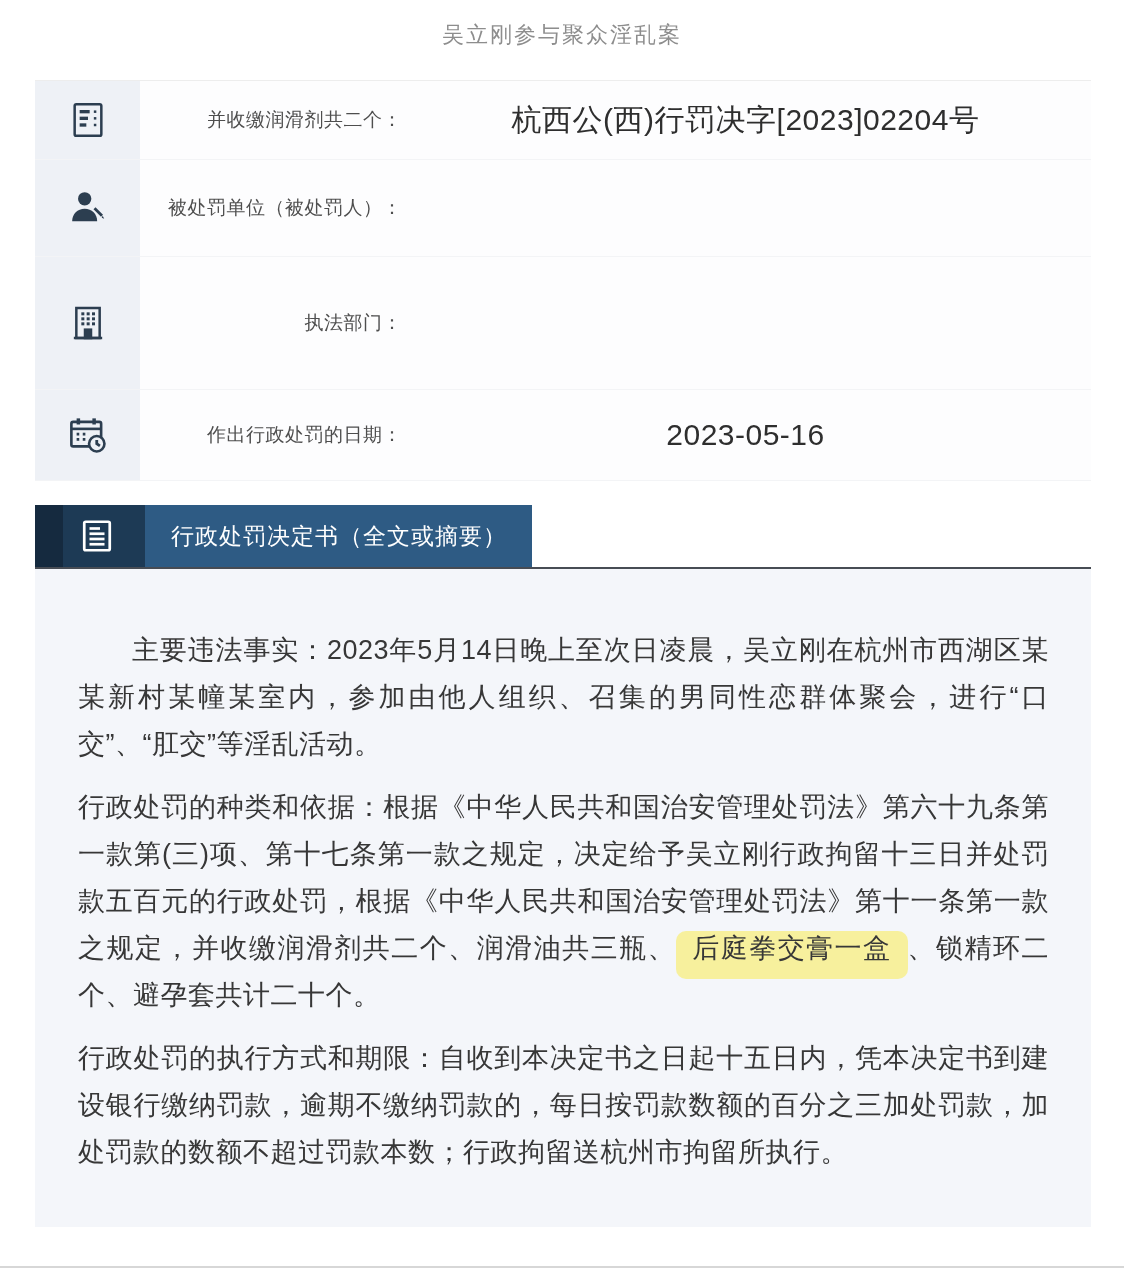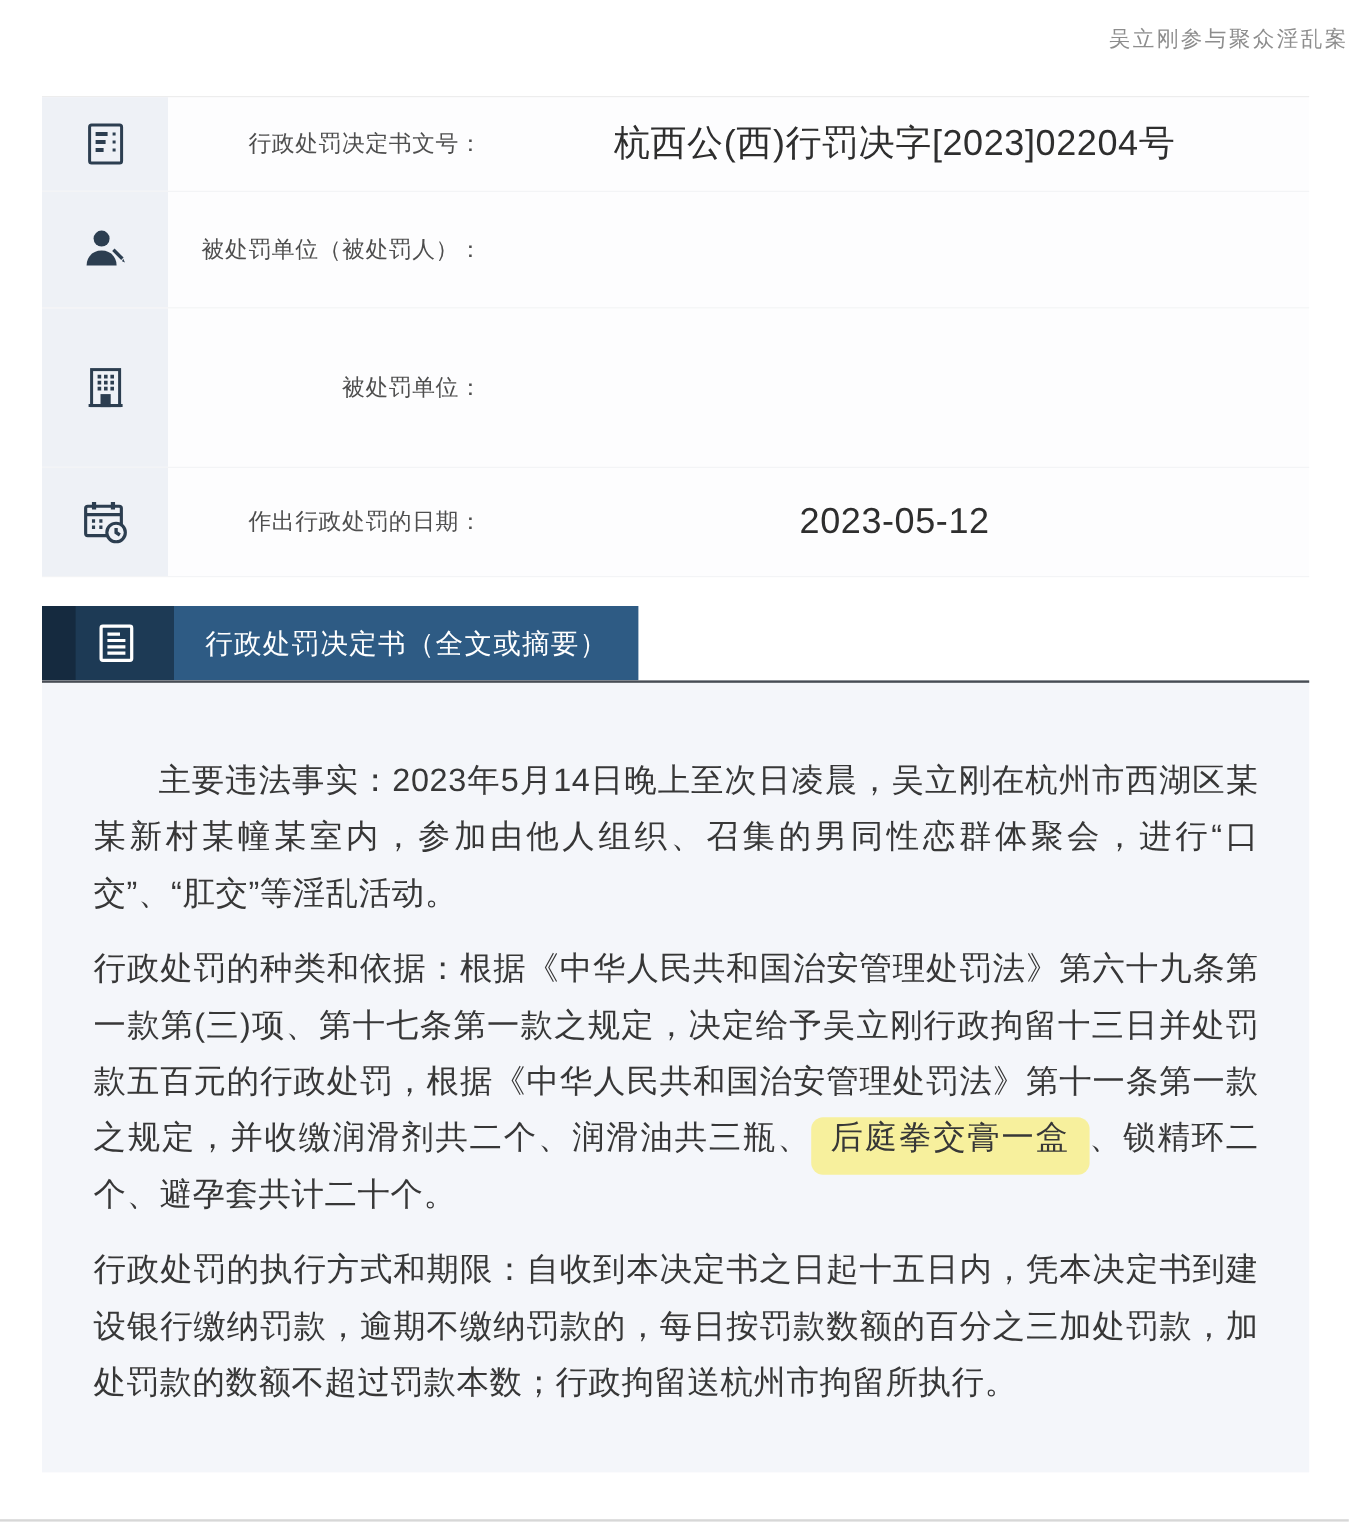--- a/index.html
+++ b/index.html
@@ -5,21 +5,21 @@
   html,body{margin:0;padding:0;}
   body{
     width:1124px;height:1280px;
     background:#ffffff;
     font-family:"Liberation Sans","DejaVu Sans",sans-serif;
     position:relative;
     overflow:hidden;
   }
   .page-title{
     position:absolute;top:20px;left:0;width:100%;
-    text-align:right;color:#8d8d8d;font-size:18px;letter-spacing:2px;
+    text-align:center;color:#8d8d8d;font-size:22px;letter-spacing:2px;
   }
   
   .info-panel{
     position:absolute;left:35px;top:80px;width:1056px;
     background:#fdfdfe;border-top:1px solid #ededed;
   }
   .info-row{
     display:flex;align-items:center;
     border-bottom:1px solid #f3f4f6;
   }
@@ -94,21 +94,21 @@
       <svg class="svgicon" width="40" height="40" viewBox="0 0 24 24" fill="none" stroke="#2c3e50" stroke-width="1.5">
         <rect x="4" y="2.5" width="16" height="19" rx="1"></rect>
         <line x1="7" y1="7" x2="13" y2="7" stroke-width="2"></line>
         <line x1="15.5" y1="7" x2="17" y2="7"></line>
         <line x1="7" y1="11" x2="12" y2="11" stroke-width="2"></line>
         <line x1="15.5" y1="11" x2="17" y2="11"></line>
         <line x1="7" y1="15" x2="11" y2="15" stroke-width="2"></line>
         <line x1="15.5" y1="15" x2="17" y2="15"></line>
       </svg>
     </div>
-    <div class="label-cell">行政处罚决定书文号：</div>
+    <div class="label-cell">并收缴润滑剂共二个：</div>
     <div class="value-cell">杭西公(西)行罚决字[2023]02204号</div>
   </div>
 
   <div class="info-row h-r2">
     <div class="icon-cell">
       <svg class="svgicon" width="40" height="40" viewBox="0 0 24 24" fill="#2c3e50">
         <circle cx="10" cy="6.5" r="4"></circle>
         <path d="M2.5 20c0-4.5 3.2-7.5 7.5-7.5s7.5 3 7.5 7.5z"></path>
         <path d="M16.5 11.5 l4.5 4.5 -1.2 1.2 -4.5 -4.5 z"></path>
         <path d="M20.2 17.8 l1.5 0.6 -0.9 -1.8 z"></path>
@@ -129,42 +129,42 @@
           <line x1="8" y1="9.5" x2="9.8" y2="9.5"></line>
             <line x1="11.2" y1="9.5" x2="13" y2="9.5"></line>
             <line x1="14.4" y1="9.5" x2="16.2" y2="9.5"></line>
           <line x1="8" y1="12.5" x2="9.8" y2="12.5"></line>
             <line x1="11.2" y1="12.5" x2="13" y2="12.5"></line>
             <line x1="14.4" y1="12.5" x2="16.2" y2="12.5"></line>
         </g>
         <rect x="10.2" y="16" width="3.6" height="5" fill="#2c3e50"></rect>
       </svg>
     </div>
-    <div class="label-cell">被处罚单位：</div>
+    <div class="label-cell">执法部门：</div>
   </div>
 
   <div class="info-row h-r4">
     <div class="icon-cell">
       <svg class="svgicon" width="42" height="42" viewBox="0 0 24 24" fill="none" stroke="#2c3e50" stroke-width="1.5">
         <rect x="2.5" y="4.5" width="17" height="14" rx="1"></rect>
         <line x1="2.5" y1="8.5" x2="19.5" y2="8.5"></line>
         <line x1="6.5" y1="2.5" x2="6.5" y2="6" stroke-width="2"></line>
         <line x1="15.5" y1="2.5" x2="15.5" y2="6" stroke-width="2"></line>
         <g stroke-width="1.6">
           <line x1="5.5" y1="11.5" x2="7" y2="11.5"></line>
             <line x1="9" y1="11.5" x2="10.5" y2="11.5"></line>
           <line x1="5.5" y1="14.5" x2="7" y2="14.5"></line>
             <line x1="9" y1="14.5" x2="10.5" y2="14.5"></line>
         </g>
         <circle cx="17" cy="17" r="4.4" fill="#eef1f6"></circle>
         <path d="M17 14.8 v2.2 l1.8 1.2" stroke-width="1.6"></path>
       </svg>
     </div>
     <div class="label-cell">作出行政处罚的日期：</div>
-    <div class="value-cell">2023-05-12</div>
+    <div class="value-cell">2023-05-16</div>
   </div>
 
 </div>
 
 <div class="decision-tab">
   <div class="tab-icon-seg">
     <svg class="svgicon" width="36" height="36" viewBox="0 0 24 24" fill="none" stroke="#ffffff" stroke-width="1.8">
       <rect x="3.5" y="2.5" width="17" height="19" rx="1"></rect>
       <line x1="7" y1="7" x2="14" y2="7"></line>
       <line x1="7" y1="10.5" x2="17" y2="10.5"></line>

